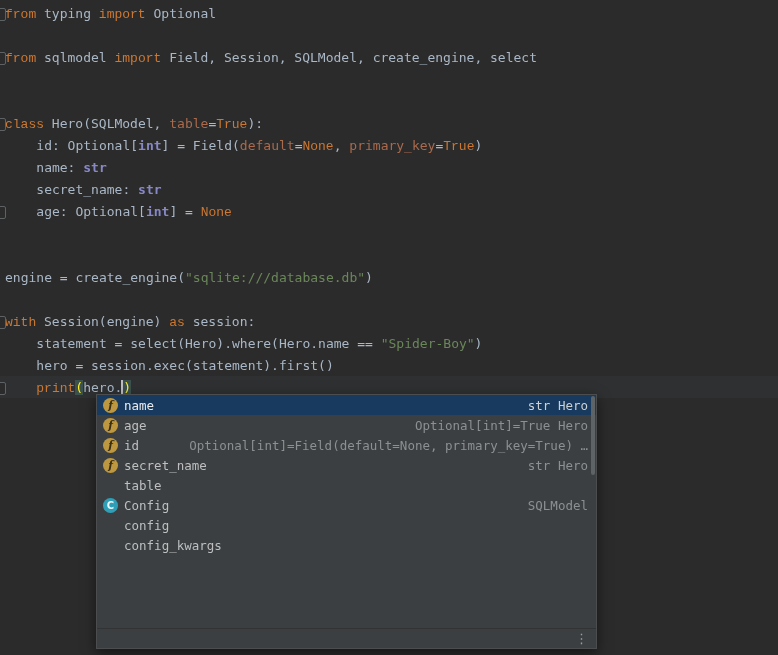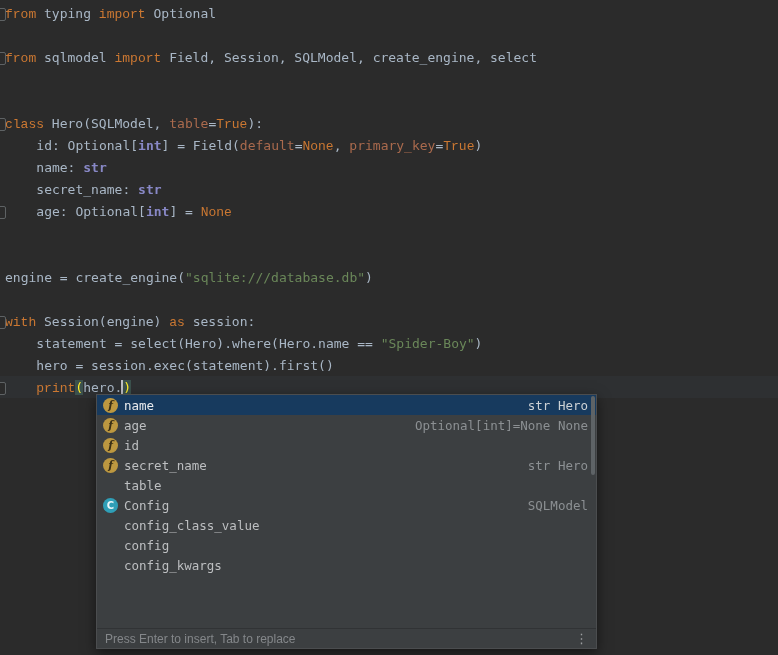--- a/index.html
+++ b/index.html
@@ -73,27 +73,25 @@
       <div class="gutter-mark" style="top: 118px;"></div>
       <div class="gutter-mark" style="top: 206px;"></div>
       <div class="gutter-mark" style="top: 316px;"></div>
       <div class="gutter-mark" style="top: 382px;"></div>
     </div>
 
   <div class="popup">
     <div class="rows">
       <div class="scroll-thumb"></div>
     <div class="row selected"><span class="licon field">f</span><span>name</span><span class="right">str Hero</span></div>
-        <div class="row"><span class="licon field">f</span><span>age</span><span class="right">Optional[int]=None None</span></div>
-        <div class="row"><span class="licon field">f</span><span>id</span></div>
+        <div class="row"><span class="licon field">f</span><span>age</span><span class="right">Optional[int]=True Hero</span></div>
+        <div class="row"><span class="licon field">f</span><span>id</span><span class="right">Optional[int]=Field(default=None, primary_key=True) …</span></div>
         <div class="row"><span class="licon field">f</span><span>secret_name</span><span class="right">str Hero</span></div>
         <div class="row"><span class="licon-gap"></span><span>table</span></div>
         <div class="row"><span class="licon cls">C</span><span>Config</span><span class="right">SQLModel</span></div>
-        <div class="row"><span class="licon-gap"></span><span>config_class_value</span></div>
         <div class="row"><span class="licon-gap"></span><span>config</span></div>
         <div class="row"><span class="licon-gap"></span><span>config_kwargs</span></div>
       </div>
     <div class="popup-footer">
-      <span>Press Enter to insert, Tab to replace</span>
       <span class="more-btn">⋮</span>
     </div>
   </div>
 </div>
 
 </body></html>

